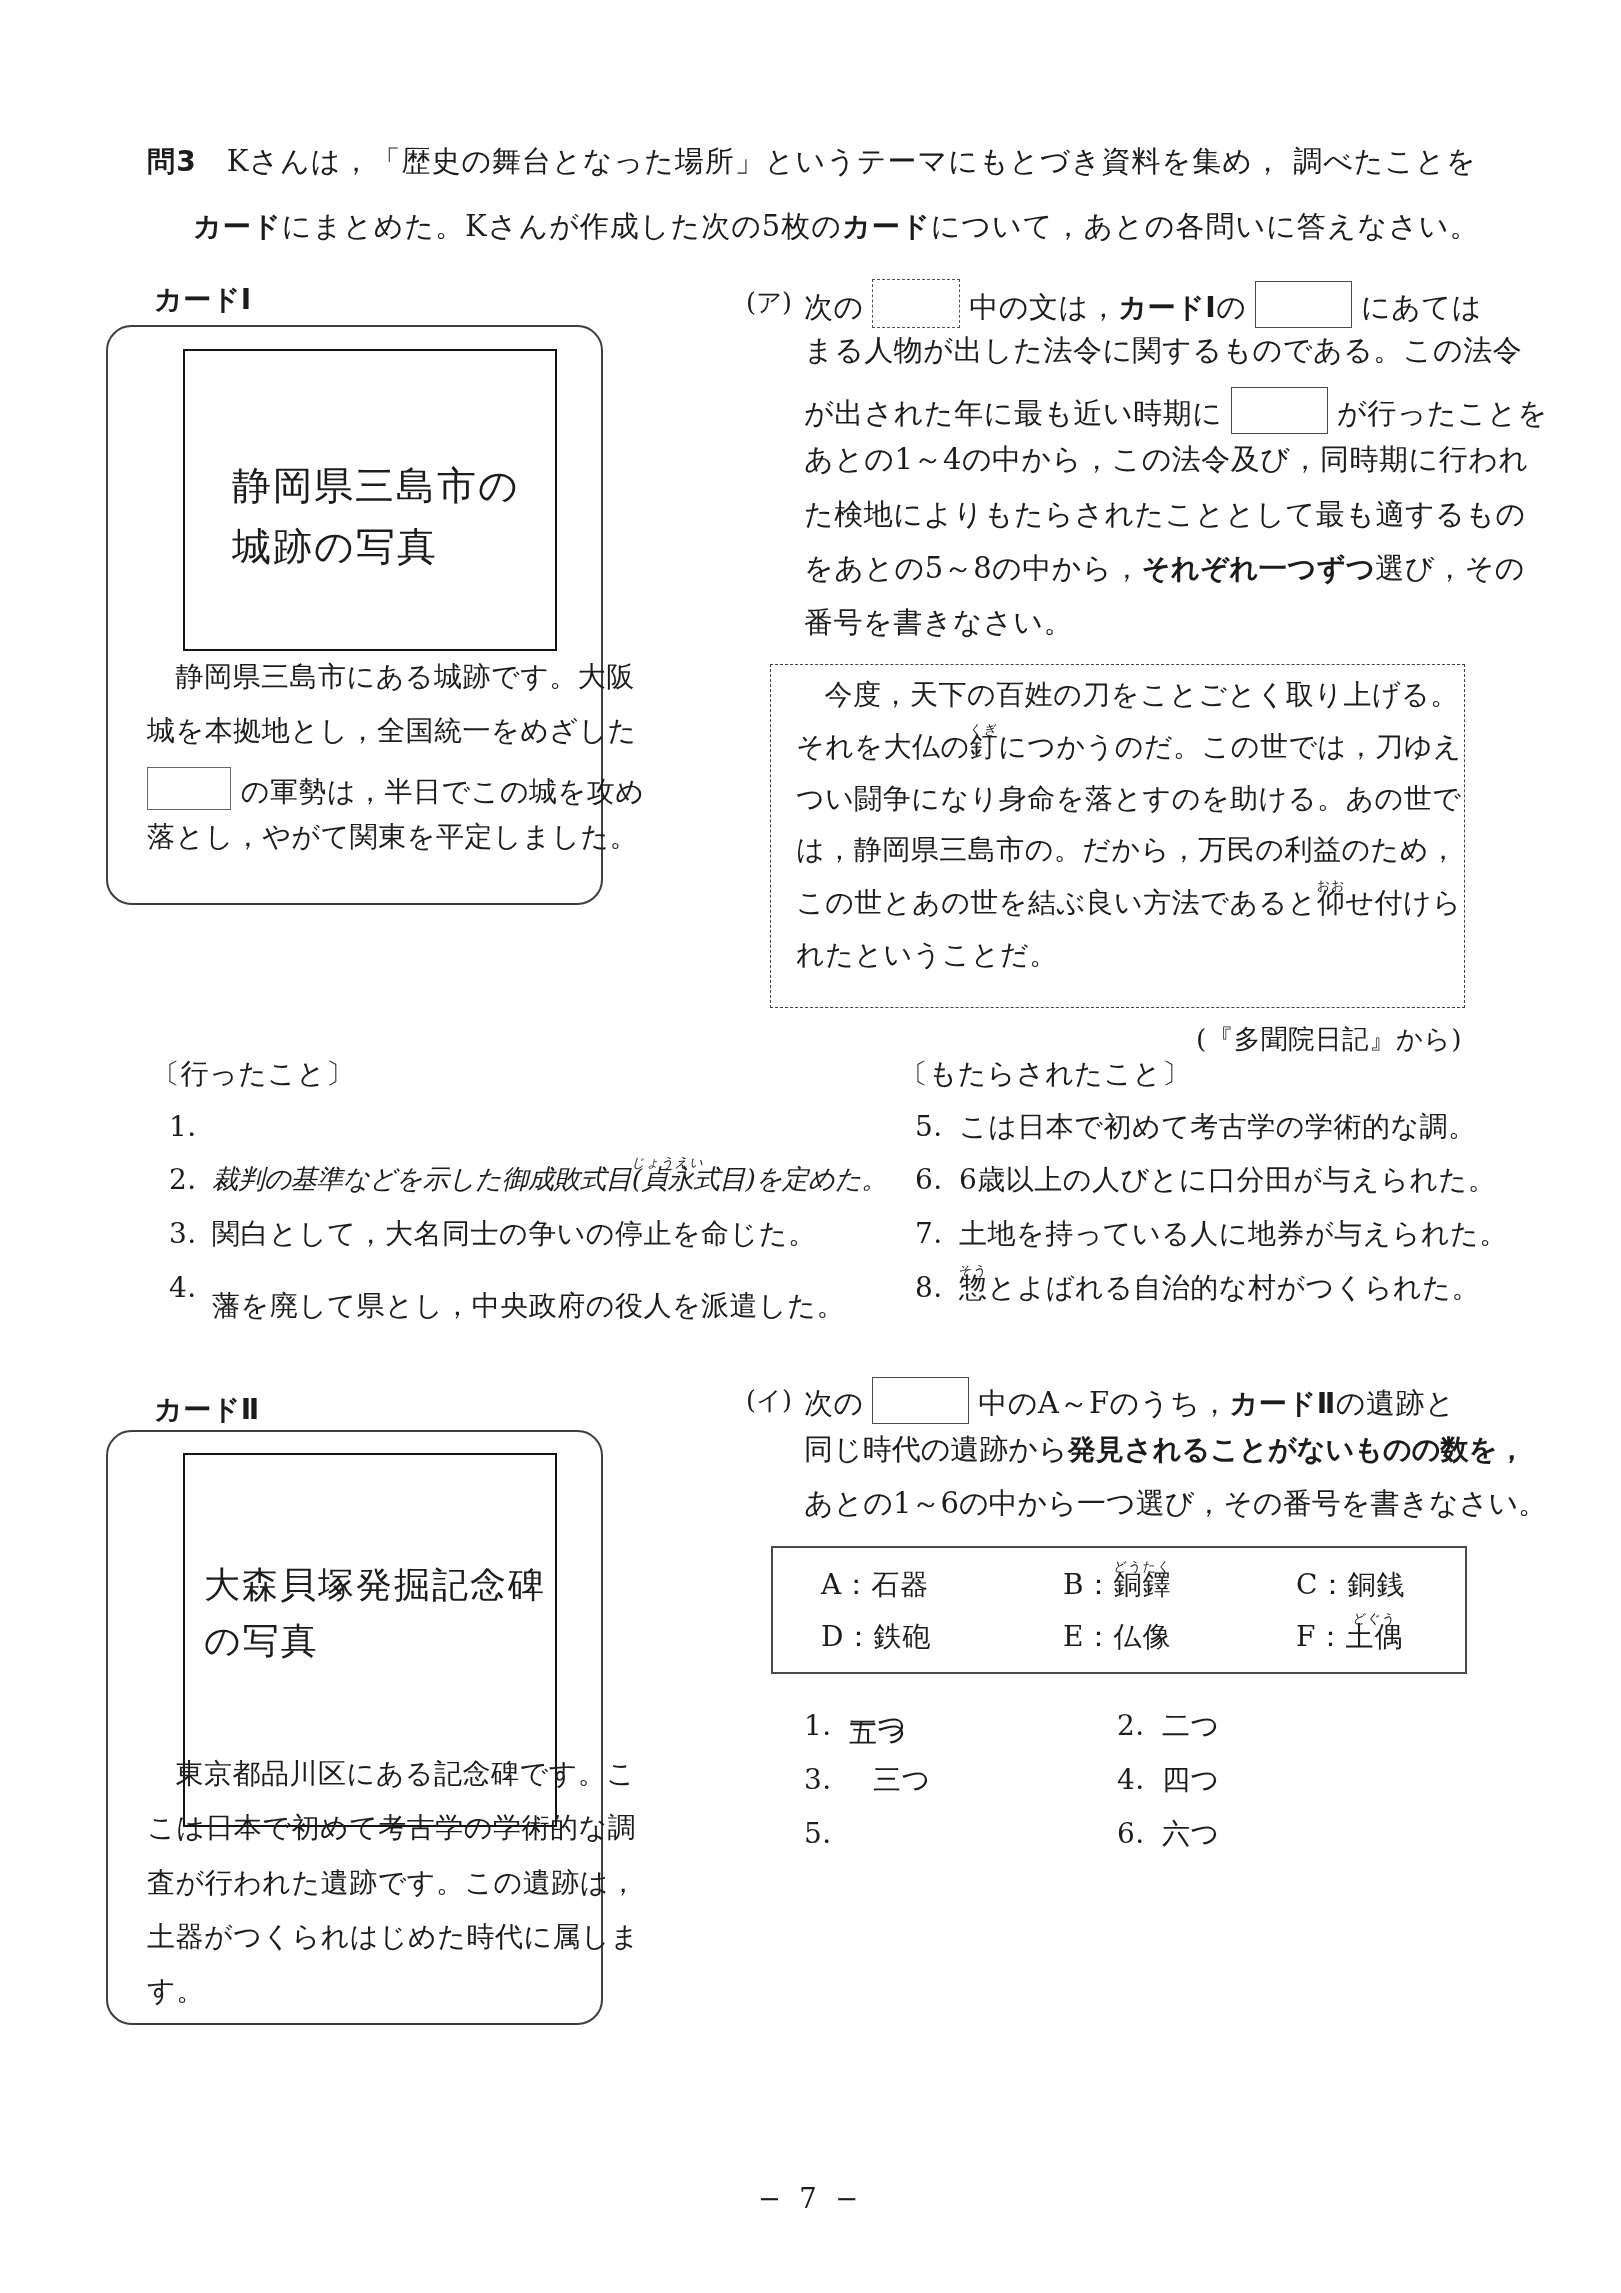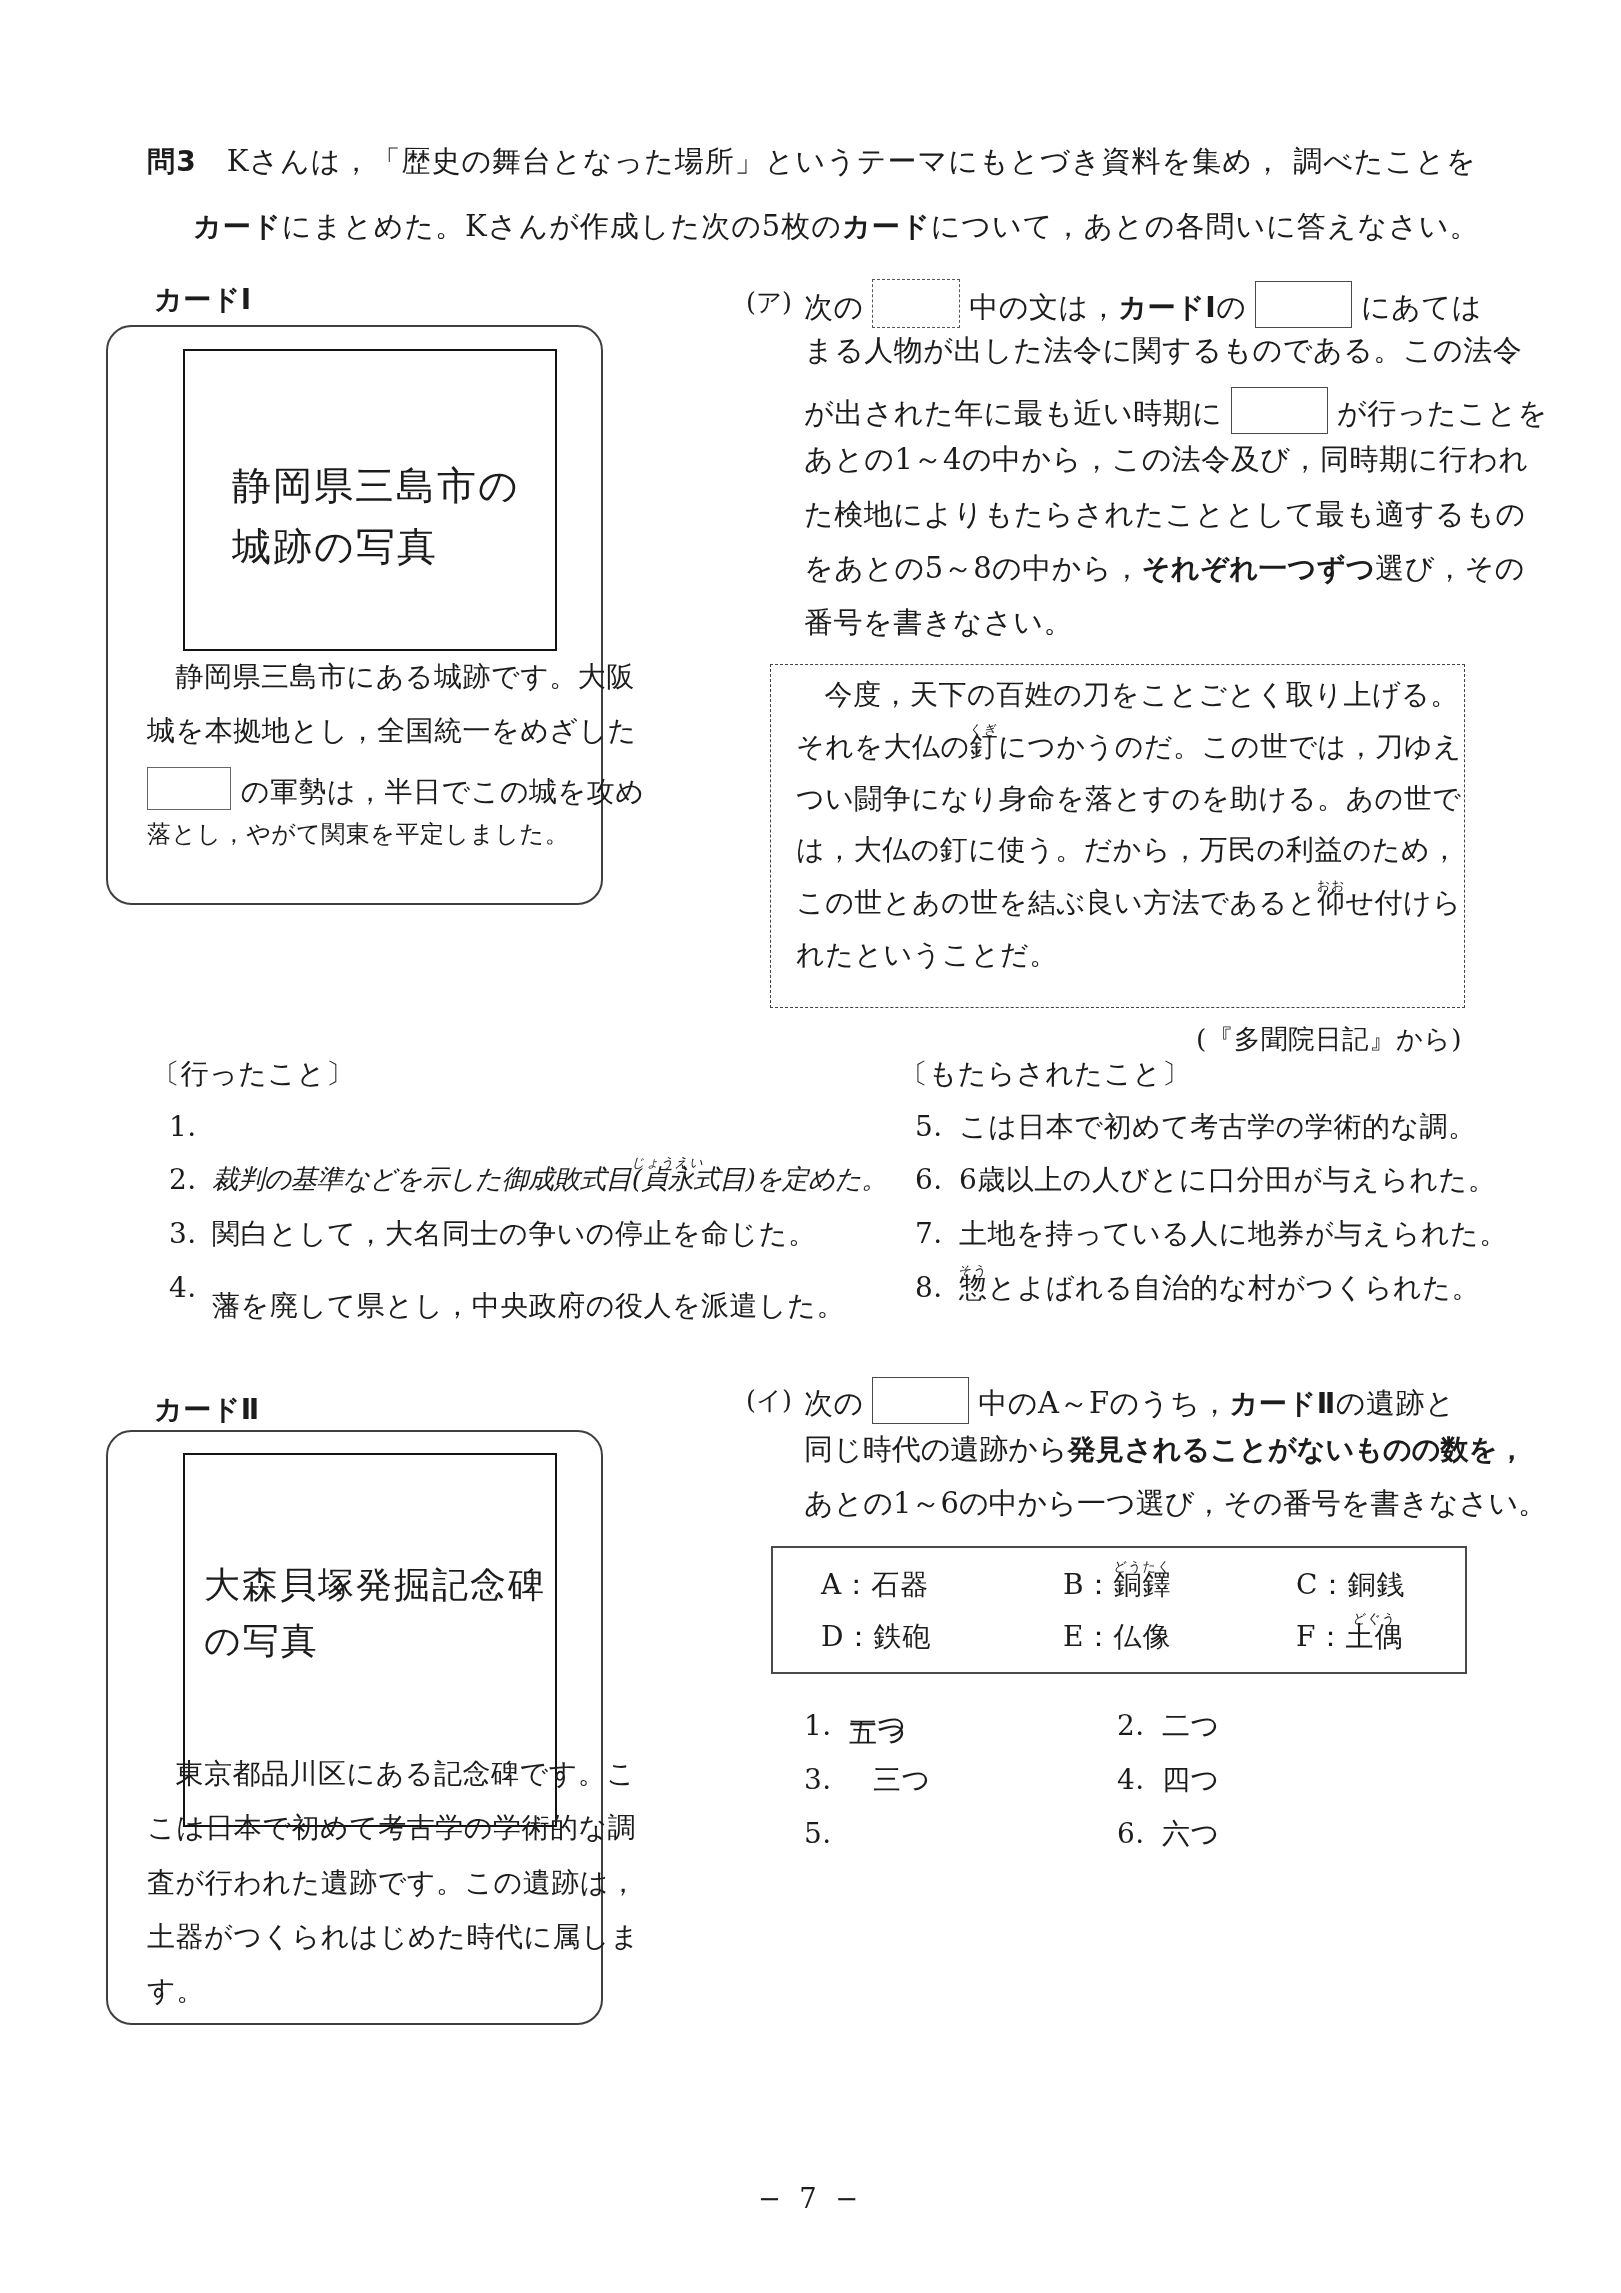--- a/index.html
+++ b/index.html
@@ -43,36 +43,36 @@
   <div class="line" style="left:193px;top:209px;letter-spacing:1px;"><span class="b">カード</span><span>にまとめた。Kさんが作成した次の5枚の</span><span class="b">カード</span><span>について，あとの各問いに答えなさい。</span></div>
 
   <div class="line gothic" style="left:154px;top:283px;font-size:28px;">カードⅠ</div>
   <div class="card" style="left:106px;top:325px;width:493px;height:576px;"></div>
   <div class="photo" style="left:183px;top:349px;width:370px;height:298px;"></div>
   <div class="caption" style="left:232px;top:459px;font-size:39px;">静岡県三島市の</div>
   <div class="caption" style="left:232px;top:520px;font-size:39px;">城跡の写真</div>
   <div class="line" style="left:147px;top:660px;font-size:28px;"><span>　静岡県三島市にある城跡です。大阪</span></div>
   <div class="line" style="left:147px;top:714px;font-size:28px;"><span>城を本拠地とし，全国統一をめざした</span></div>
   <div class="line" style="left:147px;top:767px;font-size:28px;"><span class="inline-box box-blank"></span><span>の軍勢は，半日でこの城を攻め</span></div>
-  <div class="line" style="left:147px;top:820px;font-size:24px;"><span>落とし，やがて関東を平定しました。</span></div>
+  <div class="line" style="left:147px;top:820px;font-size:28px;"><span>落とし，やがて関東を平定しました。</span></div>
 
   <div class="marker" style="left:746px;top:285px;">(ア)</div>
   <div class="line" style="left:804px;top:279px;"><span>次の</span><span class="inline-box box-dashed"></span><span>中の文は，</span><span class="b">カードⅠ</span><span>の</span><span class="inline-box box-solid"></span><span>にあては</span></div>
   <div class="line" style="left:804px;top:333px;"><span>まる人物が出した法令に関するものである。この法令</span></div>
   <div class="line" style="left:804px;top:387px;"><span>が出された年に最も近い時期に</span><span class="inline-box box-solid"></span><span>が行ったことを</span></div>
   <div class="line" style="left:804px;top:442px;"><span>あとの1～4の中から，この法令及び，同時期に行われ</span></div>
   <div class="line" style="left:804px;top:497px;"><span>た検地によりもたらされたこととして最も適するもの</span></div>
   <div class="line" style="left:804px;top:551px;"><span>をあとの5～8の中から，</span><span class="b">それぞれ一つずつ</span><span>選び，その</span></div>
   <div class="line" style="left:804px;top:605px;"><span>番号を書きなさい。</span></div>
 
   <div class="quote" style="left:770px;top:664px;width:693px;height:342px;"></div>
   <div class="line" style="left:796px;top:730px;font-size:28px;"><span>それを大仏の</span><span class="rb"><span class="rt">くぎ</span><span>釘</span></span><span>につかうのだ。この世では，刀ゆえ</span></div>
   <div class="line" style="left:796px;top:678px;font-size:28px;"><span>　今度，天下の百姓の刀をことごとく取り上げる。</span></div>
   <div class="line" style="left:796px;top:782px;font-size:28px;"><span>つい闘争になり身命を落とすのを助ける。あの世で</span></div>
-  <div class="line" style="left:796px;top:833px;font-size:28px;"><span>は，大仏の釘に使う。だから，万民の利益のため，</span></div>
+  <div class="line" style="left:796px;top:833px;font-size:28px;"><span>は，静岡県三島市の。だから，万民の利益のため，</span></div>
   <div class="line" style="left:796px;top:886px;font-size:28px;"><span>この世とあの世を結ぶ良い方法であると</span><span class="rb"><span class="rt">おお</span><span>仰</span></span><span>せ付けら</span></div>
   <div class="line" style="left:796px;top:938px;font-size:28px;"><span>れたということだ。</span></div>
   <div class="line" style="left:1068px;top:1023px;width:394px;text-align:right;font-size:26.5px;">(『多聞院日記』から)</div>
 
   <div class="line" style="left:152px;top:1057px;font-size:28px;">〔行ったこと〕</div>
   <div class="line num" style="left:169px;top:1110px;font-size:28px;">1.</div>
   <div class="line num" style="left:169px;top:1163px;font-size:28px;">2.</div>
   <div class="line" style="left:212px;top:1163px;font-size:26.5px;letter-spacing:-0.5px;font-style:italic;"><span>裁判の基準などを示した御成敗式目(</span><span class="rb"><span class="rt">じょうえい</span><span>貞永</span></span><span>式目)を定めた。</span></div>
   <div class="line num" style="left:169px;top:1217px;font-size:28px;">3.</div>
   <div class="line" style="left:212px;top:1217px;font-size:28px;"><span>関白として，大名同士の争いの停止を命じた。</span></div>

